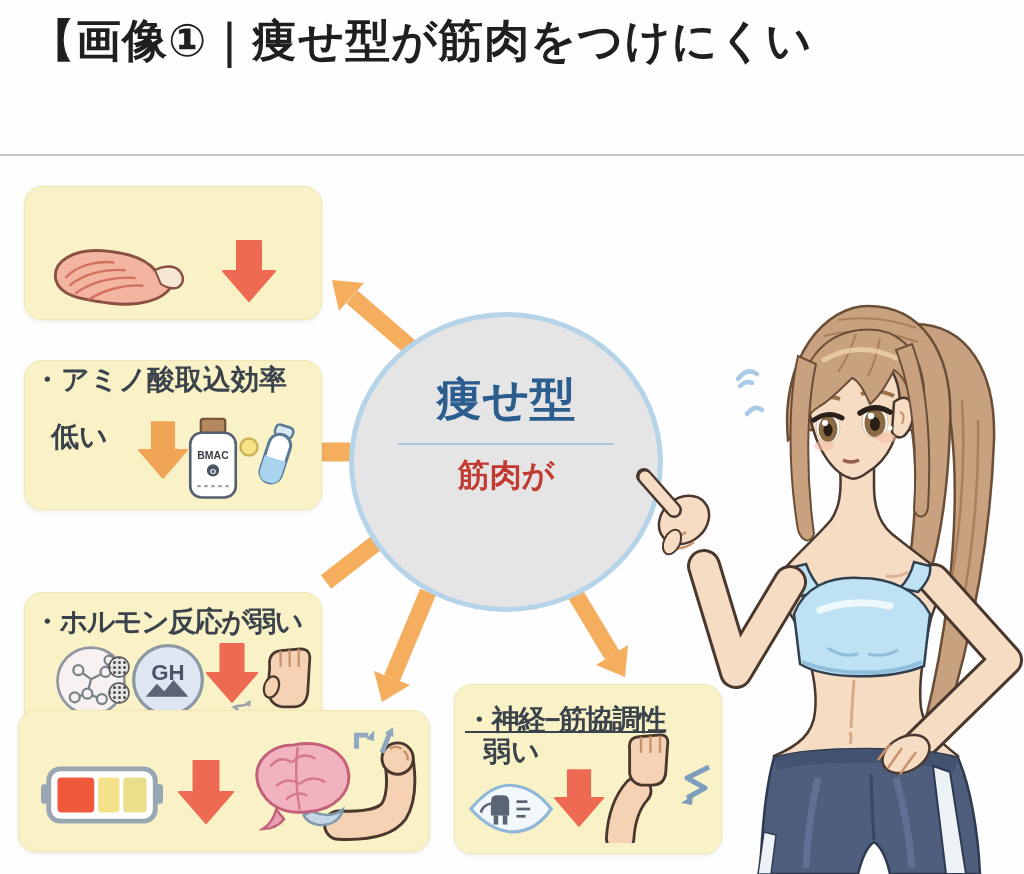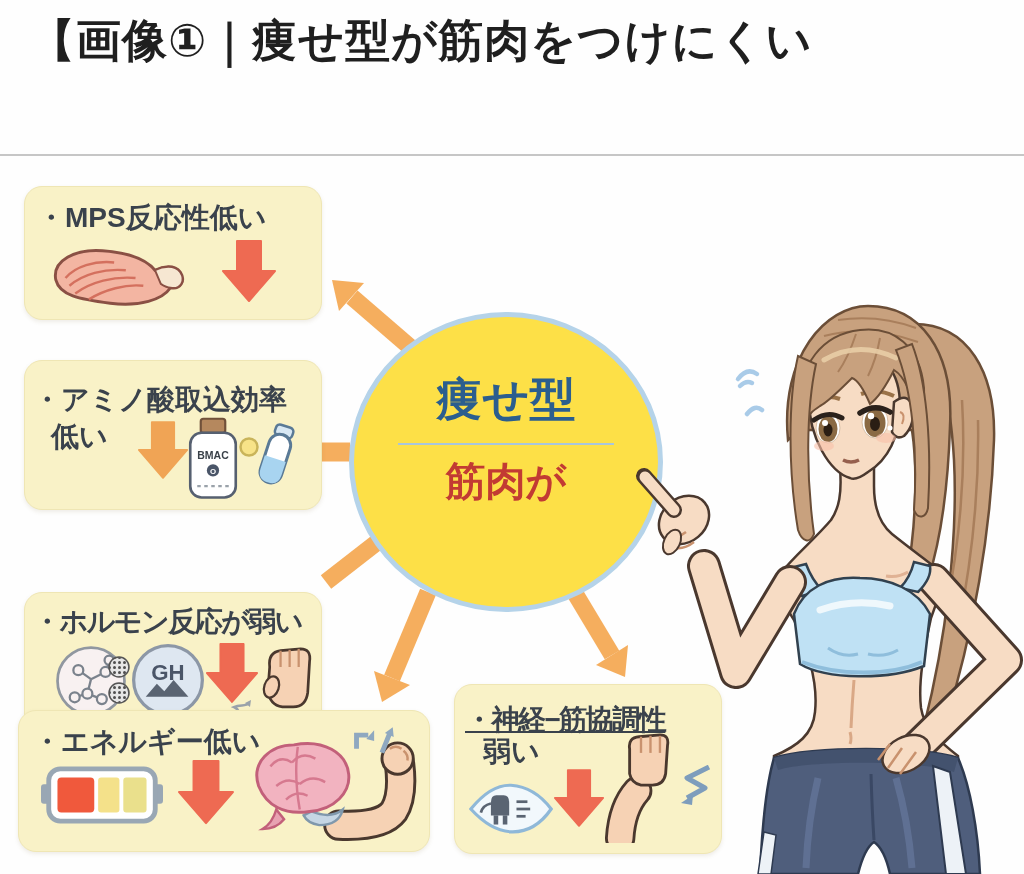--- a/index.html
+++ b/index.html
@@ -15,24 +15,24 @@
   .factor-label{position:absolute;font-size:28px;font-weight:700;color:#3A424C;white-space:nowrap;}
   .tight{letter-spacing:-1.5px;}
   .icon{position:absolute;}
   #box-mps{left:24px;top:186px;width:296px;height:132px;}
   #box-amino{left:24px;top:360px;width:296px;height:148px;}
   #box-hormone{left:24px;top:544px;width:296px;height:144px;margin-top:48px;}
   #box-energy{left:18px;top:710px;width:410px;height:140px;}
   #box-neural{left:454px;top:684px;width:266px;height:168px;}
   
   #circle{position:absolute;left:349px;top:312px;width:314px;height:300px;border-radius:50%;
-    background:#fde047;border:5px solid #B5D3E9;box-sizing:border-box;z-index:2;text-align:center;}
+    background:#e5e5e5;border:5px solid #B5D3E9;box-sizing:border-box;z-index:2;text-align:center;}
   #circle-heading{margin-top:52px;font-size:46px;font-weight:800;color:#2B5E8E;}
   #circle-divider{width:216px;height:2px;background:#A9C6DC;margin:12px auto 10px auto;}
-  .circle-red{font-size:40px;font-weight:800;color:#C23B33;line-height:1.3;}
+  .circle-red{font-size:32px;font-weight:800;color:#C23B33;line-height:1.3;}
   
   #arrows{position:absolute;left:0;top:0;z-index:1;pointer-events:none;}
   #woman{position:absolute;left:628px;top:280px;z-index:3;pointer-events:none;}
 </style>
 </head>
 <body>
 
 <div id="canvas">
 
   <div id="title">
@@ -53,38 +53,37 @@
     </g>
   </svg>
 
   <div id="circle">
     <div id="circle-heading">痩せ型</div>
     <div id="circle-divider"></div>
     <div class="circle-red">筋肉が</div>
   </div>
 
   <div id="box-mps" class="factor-box">
-    <div class="factor-label" style="left:12px;top:12px;">・MPS反応性低い</div>
     <svg class="icon" style="left:18px;top:56px;" width="152" height="70" viewBox="0 0 150 72">
       <path d="M10 38 C6 18 30 6 58 8 C86 10 104 18 112 28 C120 24 132 22 138 30 C144 39 138 48 128 46 C120 58 96 66 66 62 C34 58 14 54 10 38 Z" fill="#F3B5A2" stroke="#8A5044" stroke-width="3"></path>
       <path d="M112 28 C120 24 132 22 138 30 C144 39 138 48 128 46 C124 46 121 44 118 42 Z" fill="#F6E7D2" stroke="#8A5044" stroke-width="2"></path>
       <g stroke="#D4705E" stroke-width="2.5" fill="none">
         <path d="M20 36 C30 24 50 18 70 20"></path>
           <path d="M24 44 C38 32 60 26 82 28"></path>
         <path d="M30 52 C46 40 70 34 92 36"></path>
           <path d="M44 58 C60 48 82 42 100 44"></path>
       </g>
     </svg>
     <svg class="icon" style="left:196px;top:52px;" width="56" height="64" viewBox="0 0 56 64">
       <path d="M16 2 H40 V32 H54 L28 62 L2 32 H16 Z" fill="#EE6A52" stroke="#EE6A52" stroke-width="2" stroke-linejoin="round"></path>
     </svg>
   </div>
 
   <div id="box-amino" class="factor-box">
-    <div class="factor-label" style="left:8px;top:20px;">・アミノ酸取込効率</div>
+    <div class="factor-label" style="left:8px;top:0;">・アミノ酸取込効率</div>
     <div class="factor-label" style="left:26px;top:57px;">低い</div>
     <svg class="icon" style="left:112px;top:58px;" width="52" height="62" viewBox="0 0 56 64">
       <path d="M16 2 H40 V32 H54 L28 62 L2 32 H16 Z" fill="#F0A455" stroke="#F0A455" stroke-width="2" stroke-linejoin="round"></path>
     </svg>
     <svg class="icon" style="left:160px;top:54px;" width="56" height="88" viewBox="0 0 64 96">
       <rect x="18" y="2" width="28" height="16" rx="3" fill="#B5885E" stroke="#71513A" stroke-width="2.5"></rect>
       <rect x="6" y="18" width="52" height="74" rx="13" fill="#FFFFFF" stroke="#566070" stroke-width="3"></rect>
       <text x="32" y="48" text-anchor="middle" font-size="12" font-weight="bold" fill="#3A4149">BMAC</text>
       <circle cx="32" cy="61" r="7" fill="#4A5568"></circle>
       <text x="32" y="65" text-anchor="middle" font-size="9" font-weight="bold" fill="#FFFFFF">O</text>
@@ -150,21 +149,20 @@
       </g>
       <ellipse cx="16" cy="52" rx="8" ry="12" fill="#F6D2B4" stroke="#4A382E" stroke-width="2.5" transform="rotate(18 16 52)"></ellipse>
     </svg>
     <svg class="icon" style="left:206px;top:106px;" width="22" height="22" viewBox="0 0 22 22">
       <path d="M4 20 C10 16 8 10 3 8 C9 5 15 8 18 4" stroke="#9AA2AA" stroke-width="2.5" fill="none"></path>
       <polygon points="20,1 14,4 19,8" fill="#9AA2AA"></polygon>
     </svg>
   </div>
 
   <div id="box-energy" class="factor-box">
-    <div class="factor-label" style="left:14px;top:12px;">・エネルギー低い</div>
     <svg class="icon" style="left:22px;top:52px;" width="122" height="64" viewBox="0 0 126 66">
       <rect x="0" y="22" width="9" height="20" rx="3" fill="#99A7B4"></rect>
       <rect x="117" y="22" width="9" height="20" rx="3" fill="#99A7B4"></rect>
       <rect x="8" y="6" width="110" height="54" rx="12" fill="#FFFFFF" stroke="#99A7B4" stroke-width="5"></rect>
       <rect x="17" y="15" width="38" height="36" rx="4" fill="#F0593C"></rect>
       <rect x="59" y="15" width="22" height="36" rx="3" fill="#F4E18A"></rect>
       <rect x="85" y="15" width="24" height="36" rx="3" fill="#EAE08C"></rect>
     </svg>
     <svg class="icon" style="left:158px;top:46px;" width="58" height="70" viewBox="0 0 56 64">
       <path d="M16 2 H40 V32 H54 L28 62 L2 32 H16 Z" fill="#EE6A52" stroke="#EE6A52" stroke-width="2" stroke-linejoin="round"></path>

